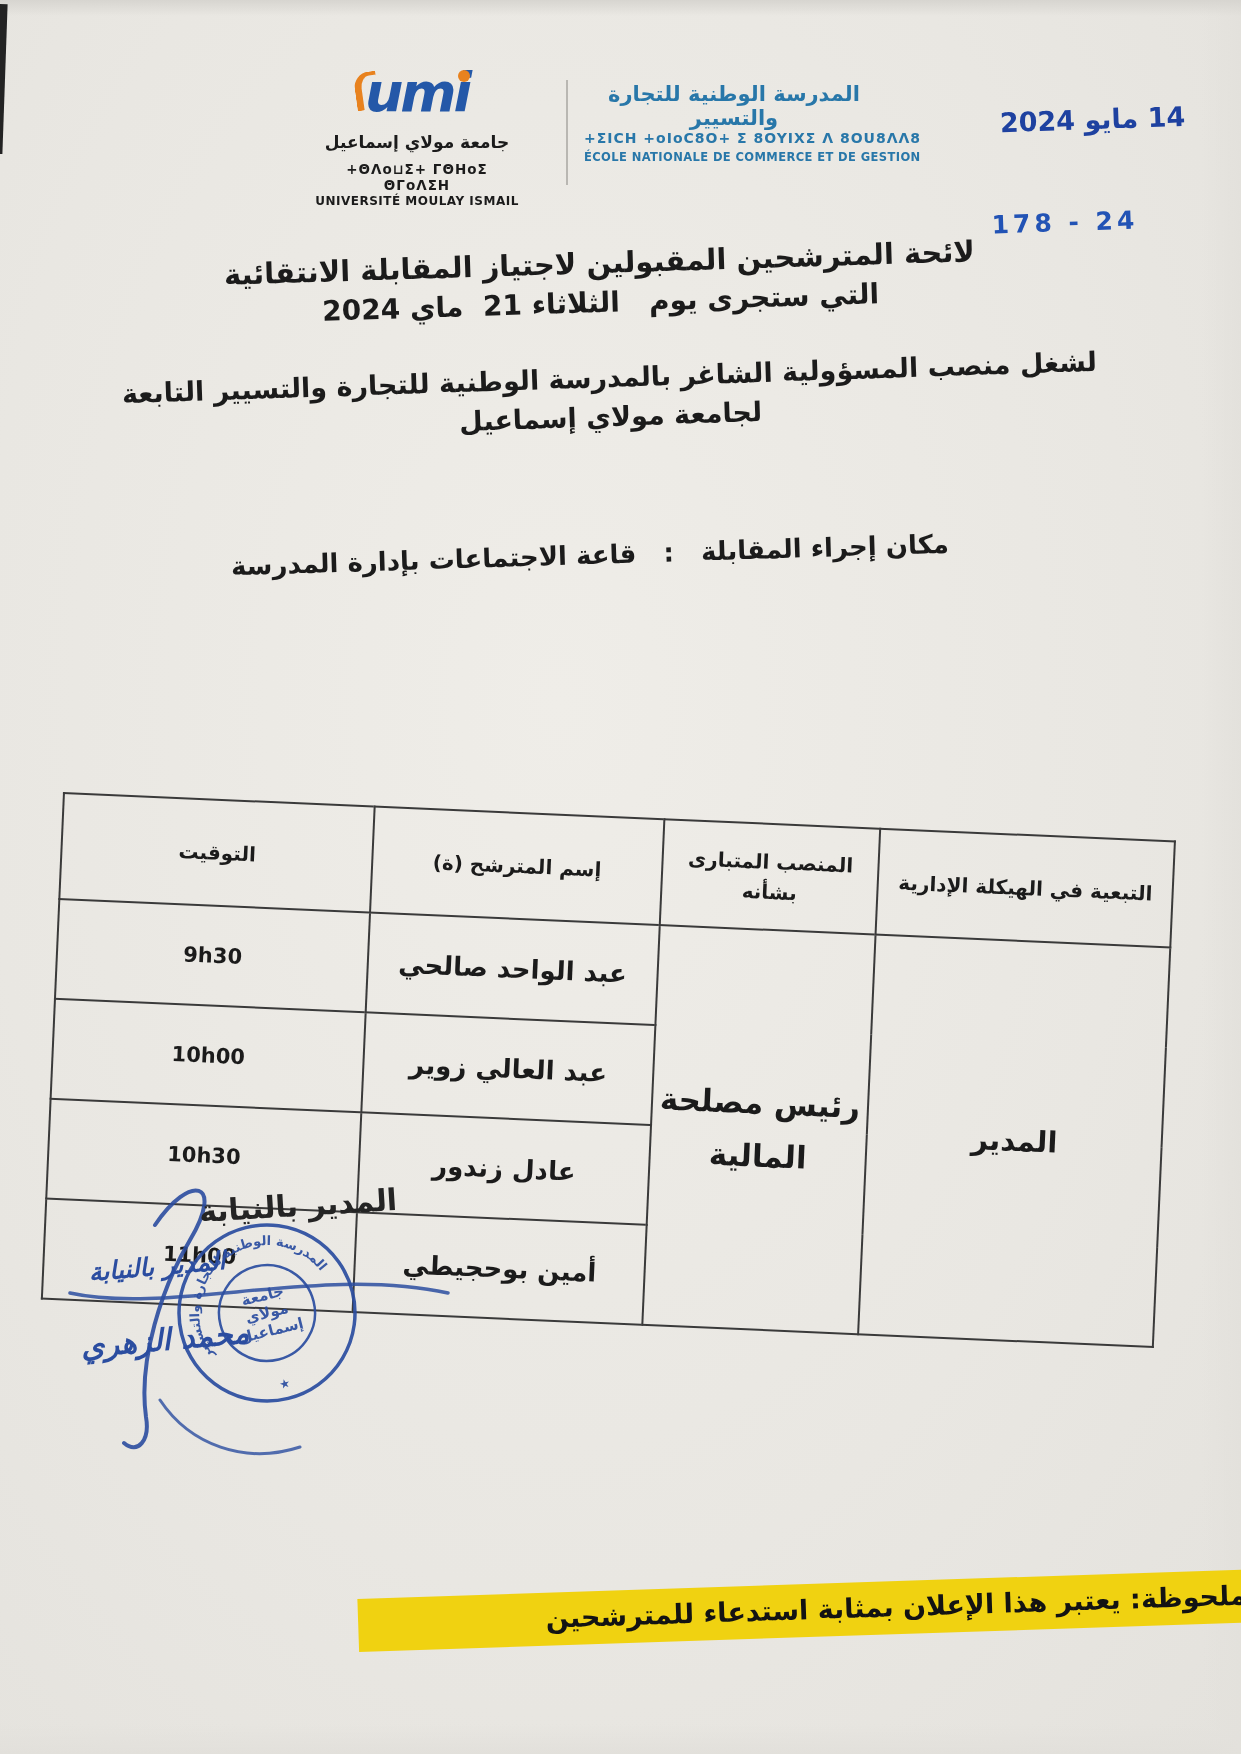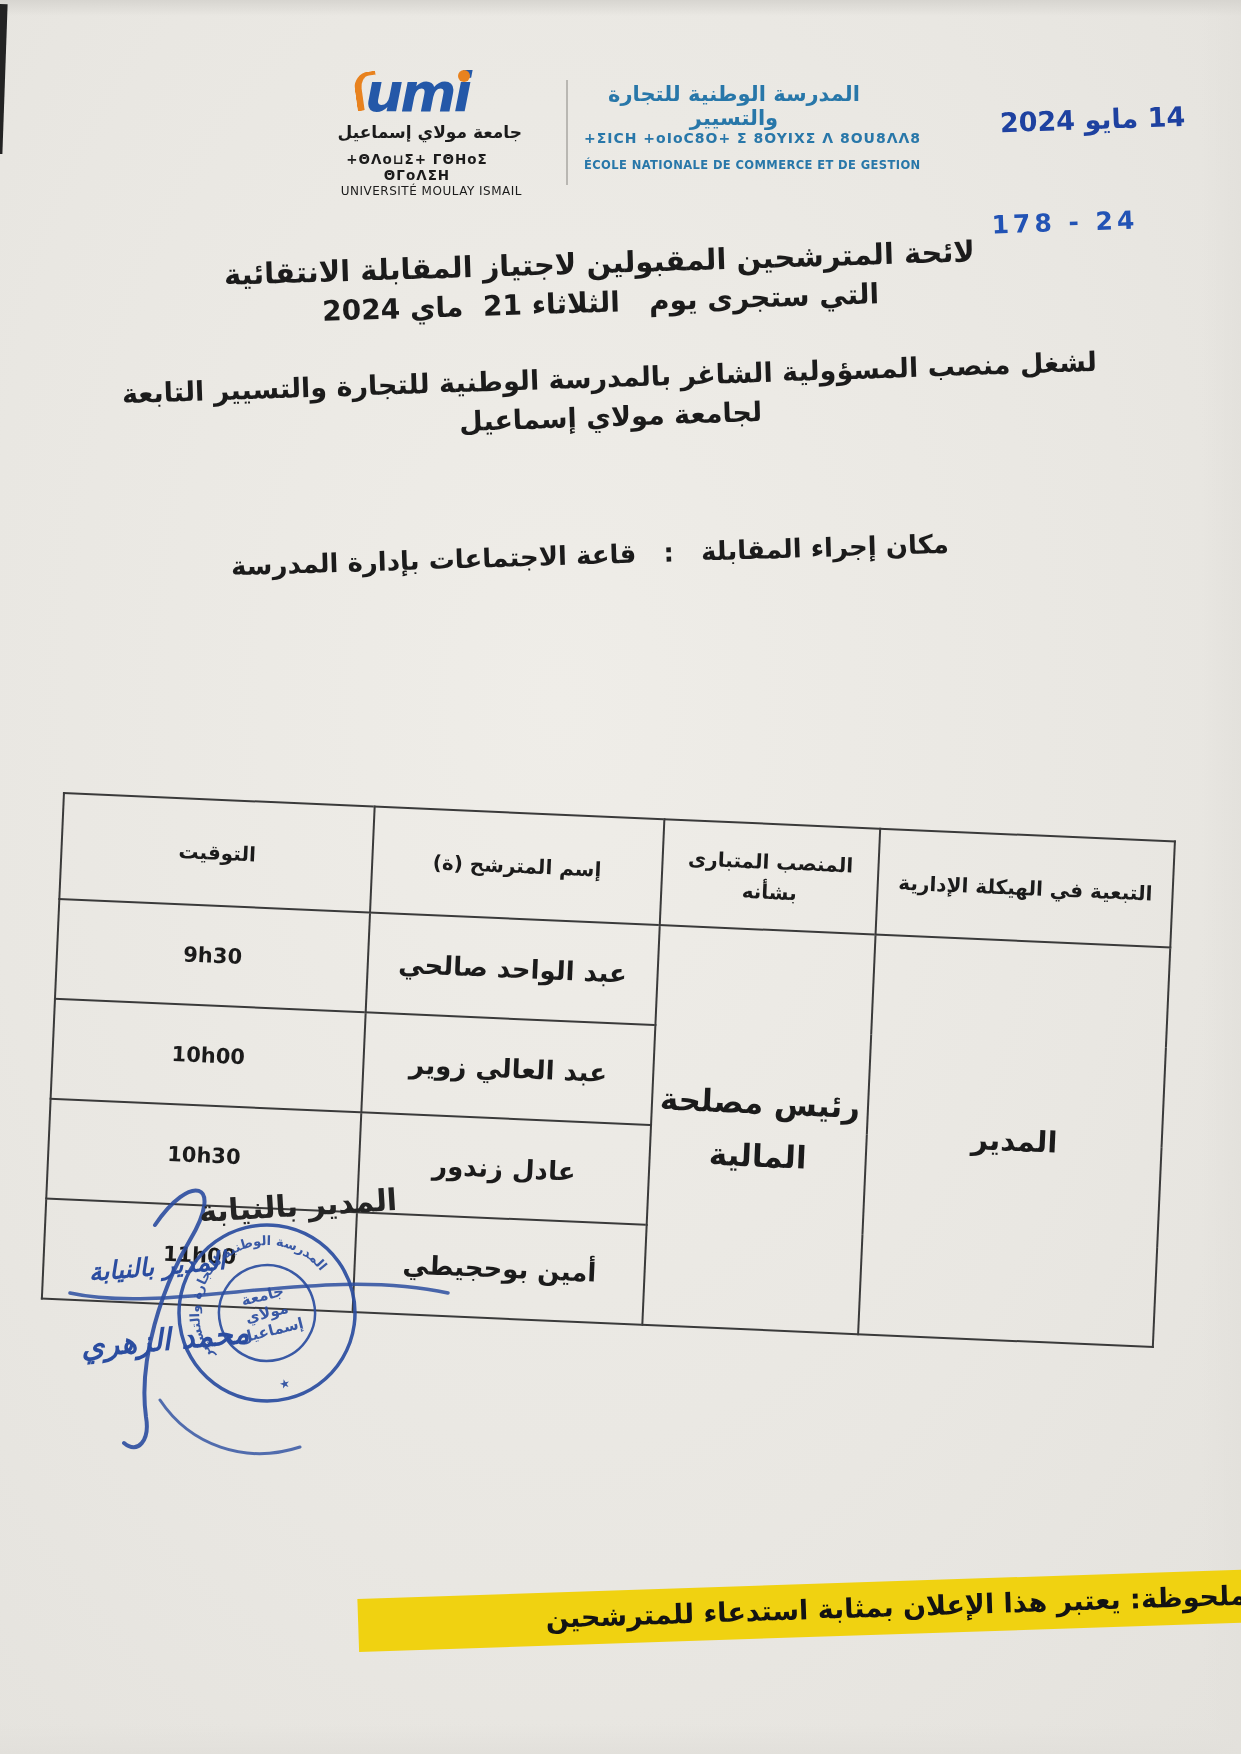--- a/index.html
+++ b/index.html
@@ -16,28 +16,28 @@
       linear-gradient(0deg, #e2e0db 0px, rgba(226,224,219,0) 30px),
       radial-gradient(ellipse at 45% 40%, #efede8 0%, #e9e7e2 60%, #e4e2dd 100%);
   }
   .scan-edge{position:absolute;left:-4px;top:4px;width:9px;height:150px;background:#232323;transform:rotate(2deg);}
 
   
   .umi-block{position:absolute;left:312px;top:66px;width:210px;text-align:center;}
   .umi-logo{position:relative;display:inline-block;font:bold italic 54px "DejaVu Sans",sans-serif;color:#2458a8;letter-spacing:-3px;line-height:1;}
   .umi-dot{position:absolute;right:-1px;top:4px;width:12px;height:12px;border-radius:50%;background:#e8821e;}
   .umi-swoosh{position:absolute;left:-10px;top:6px;width:16px;height:34px;border-left:7px solid #e8821e;border-top:4px solid #e8821e;border-top-left-radius:16px;transform:rotate(-8deg);}
-  .umi-ar{font-size:17px;font-weight:bold;margin-top:2px;text-align:right;}
+  .umi-ar{font-size:17px;font-weight:bold;margin-top:12px;}
   .umi-tif{font-size:13.5px;font-weight:bold;letter-spacing:1px;margin-top:9px;}
-  .umi-lat{font-size:12px;font-weight:400;letter-spacing:.5px;margin-top:1px;text-align:right;}
+  .umi-lat{font-size:12px;font-weight:700;letter-spacing:.5px;margin-top:1px;}
   .logo-divider{position:absolute;left:566px;top:80px;width:2px;height:105px;background:#b9b7b2;}
   .encg-block{position:absolute;left:584px;top:82px;width:300px;text-align:center;color:#2877a9;}
   .encg-ar{font-size:21px;font-weight:bold;direction:rtl;}
   .encg-tif{font-size:14px;font-weight:bold;letter-spacing:1px;white-space:nowrap;}
-  .encg-lat{font-size:11.5px;font-weight:600;letter-spacing:.4px;margin-top:12px;white-space:nowrap;}
+  .encg-lat{font-size:11.5px;font-weight:600;letter-spacing:.4px;margin-top:4px;white-space:nowrap;}
 
   .date-stamp{position:absolute;left:985px;top:104px;width:215px;direction:rtl;text-align:center;
     color:#1e41a0;font-size:27px;font-weight:bold;letter-spacing:2px;transform:rotate(-2deg);}
   .ref-number{position:absolute;left:980px;top:208px;width:170px;direction:ltr;text-align:center;
     color:#2253b5;font-size:25px;font-weight:bold;letter-spacing:4px;transform:rotate(-2deg);}
 
   
   .title-block{position:absolute;left:100px;top:246px;width:1000px;text-align:center;direction:rtl;transform:rotate(-1.8deg);}
   .title-l1{font-size:29px;font-weight:bold;}
   .title-l2{font-size:28px;font-weight:bold;margin-top:6px;white-space:pre-wrap;}

